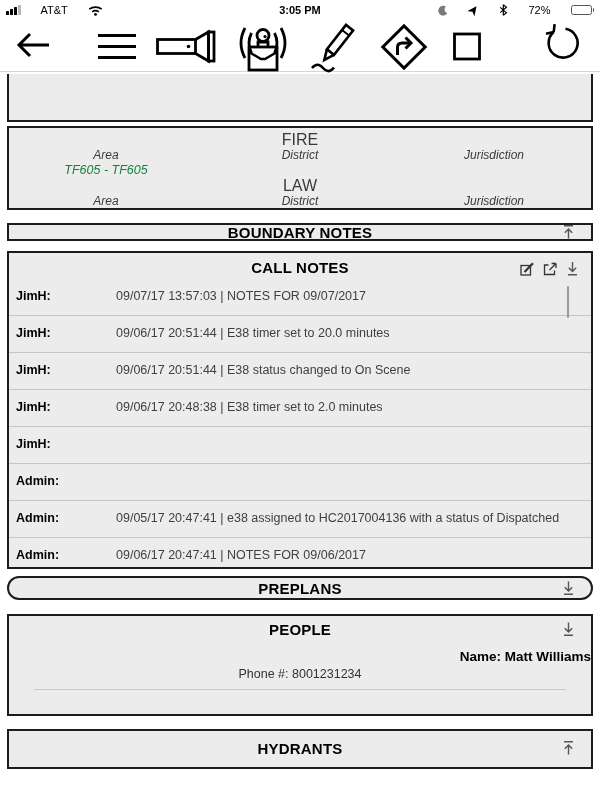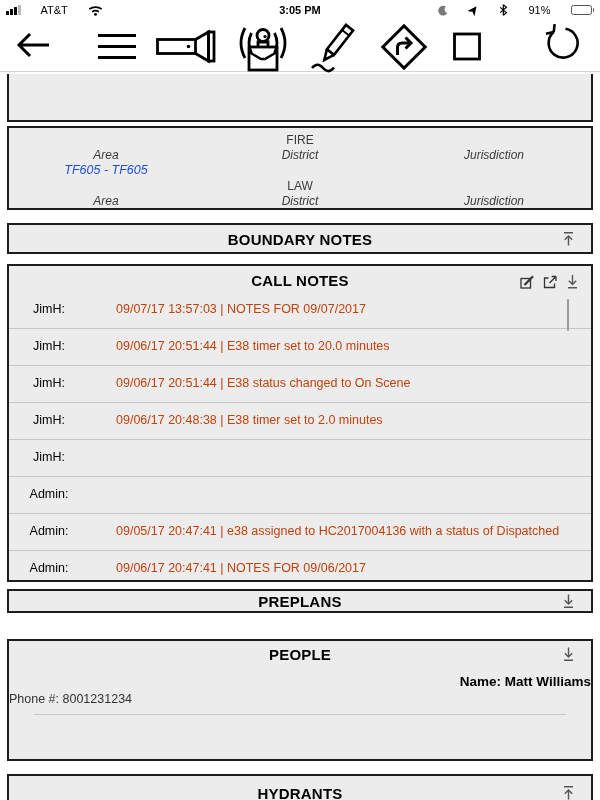--- a/index.html
+++ b/index.html
@@ -28,52 +28,52 @@
   .tb-flash{left:186px;top:9px;}
   .tb-radio{left:263px;top:2px;}
   .tb-pen{left:335px;top:3px;}
   .tb-dir{left:404px;top:3px;}
   .tb-square{left:467px;top:12px;}
   .tb-refresh{left:562px;top:3px;}
   
   .section{margin:0 7px;background:#ececec;border:2px solid #1c1c1c;box-sizing:border-box;position:relative;}
   .sec-a{margin-top:2px;height:48px;border-top:none;}
   .sec-b{margin-top:4px;height:84px;padding-top:4px;}
-  .sec-c{margin-top:13px;height:31px;}
+  .sec-c{margin-top:13px;height:18px;}
   .sec-d{margin-top:10px;height:318px;overflow:hidden;}
-  .sec-e{margin-top:7px;height:24px;}
-  .sec-f{margin-top:26px;height:122px;}
+  .sec-e{margin-top:7px;height:24px;border-radius:12px;}
+  .sec-f{margin-top:14px;height:102px;}
   .sec-g{margin-top:13px;height:40px;}
   .sec-header{position:relative;height:100%;}
   .sec-d .sec-header{height:26px;}
   .sec-f .sec-header{height:22px;}
   .sec-g .sec-header{height:33px;}
   .sec-title{position:absolute;left:0;right:0;text-align:center;top:50%;transform:translateY(-50%);
     font-size:15px;font-weight:700;letter-spacing:.2px;}
   .sec-d .sec-title{top:14px;}
   .sec-f .sec-title{top:13px;}
   .sec-arrow{position:absolute;right:16px;top:50%;transform:translateY(-50%);cursor:pointer;line-height:0;}
   .sec-d-icons{position:absolute;right:12px;top:8px;display:flex;gap:9px;align-items:center;}
   .sec-d-icons span{cursor:pointer;line-height:0;}
   .sec-f .sec-arrow{top:13px;}
   .sec-g .sec-arrow{top:17px;}
   
-  .info-heading{text-align:center;font-size:12px;color:#3a3a3a;line-height:16px;}
+  .info-heading{text-align:center;font-size:16px;color:#3a3a3a;line-height:16px;}
   .info-row{display:flex;font-size:12px;color:#3a3a3a;line-height:15px;}
   .info-col{flex:1;text-align:center;font-style:italic;}
-  .info-value{color:#1d4ed8;font-size:12.5px;}
+  .info-value{color:#15803d;font-size:12.5px;}
   
   .cn-list{position:relative;}
   .cn-row{display:flex;align-items:flex-start;padding:10px 6px 12px 7px;border-bottom:1px solid #c6c6c6;}
-  .cn-author{width:66px;text-align:center;font-weight:400;font-size:12.5px;flex-shrink:0;}
-  .cn-text{margin-left:34px;font-size:12.5px;color:#c2410c;}
+  .cn-author{width:66px;text-align:left;font-weight:700;font-size:12.5px;flex-shrink:0;}
+  .cn-text{margin-left:34px;font-size:12.5px;color:#404040;}
   .cn-scrollbar{position:absolute;right:22px;top:33px;width:2.5px;height:32px;background:#9a9a9a;border-radius:2px;}
   
   .people-name{margin-top:11px;text-align:right;font-weight:700;font-size:13.5px;}
-  .people-phone{margin-top:3px;font-size:12.5px;color:#333;}
+  .people-phone{margin-top:3px;text-align:center;font-size:12.5px;color:#333;}
   .people-divider{margin:8px 25px 0;border-top:1px solid #c9c9c9;}
   svg{display:block;}
 </style>
 </head>
 <body>
 
 <div class="status-bar">
   <div class="sb-left">
     <span class="sig-bars">
         <i></i>
@@ -100,21 +100,21 @@
     <span>
       <svg width="11" height="11" viewBox="0 0 11 11">
         <path d="M5.3 0.4 L9.9 9.6 L5.5 7.1 L1 9.8 Z" fill="#000" transform="rotate(38 5.5 5.5)"></path>
       </svg>
     </span>
     <span>
       <svg width="9" height="12" viewBox="0 0 9 12">
         <path d="M4.3 0.6 V11.4 M4.3 0.6 L7.4 3.2 L1.2 8.6 M4.3 11.4 L7.4 8.8 L1.2 3.4" fill="none" stroke="#000" stroke-width="1.2"></path>
       </svg>
     </span>
-    <span>91%</span>
+    <span>72%</span>
     <span class="battery">
       <span class="batt-body"><span class="batt-fill"></span></span>
         <span class="batt-cap"></span>
     </span>
   </div>
 </div>
 
 <div class="toolbar">
   <span class="tb-icon tb-back">
     <svg width="36" height="28" viewBox="0 0 36 28">

